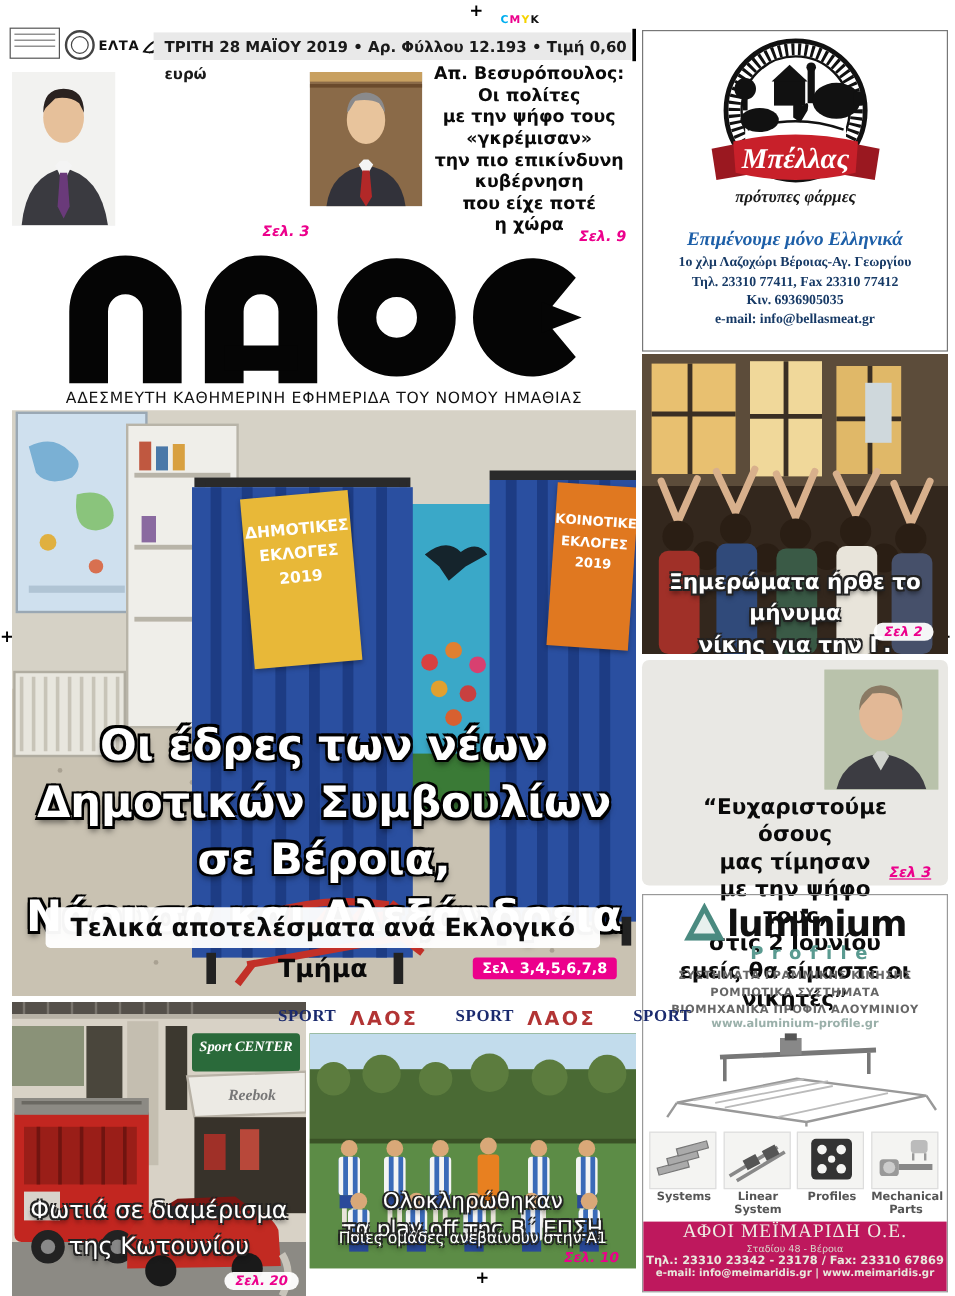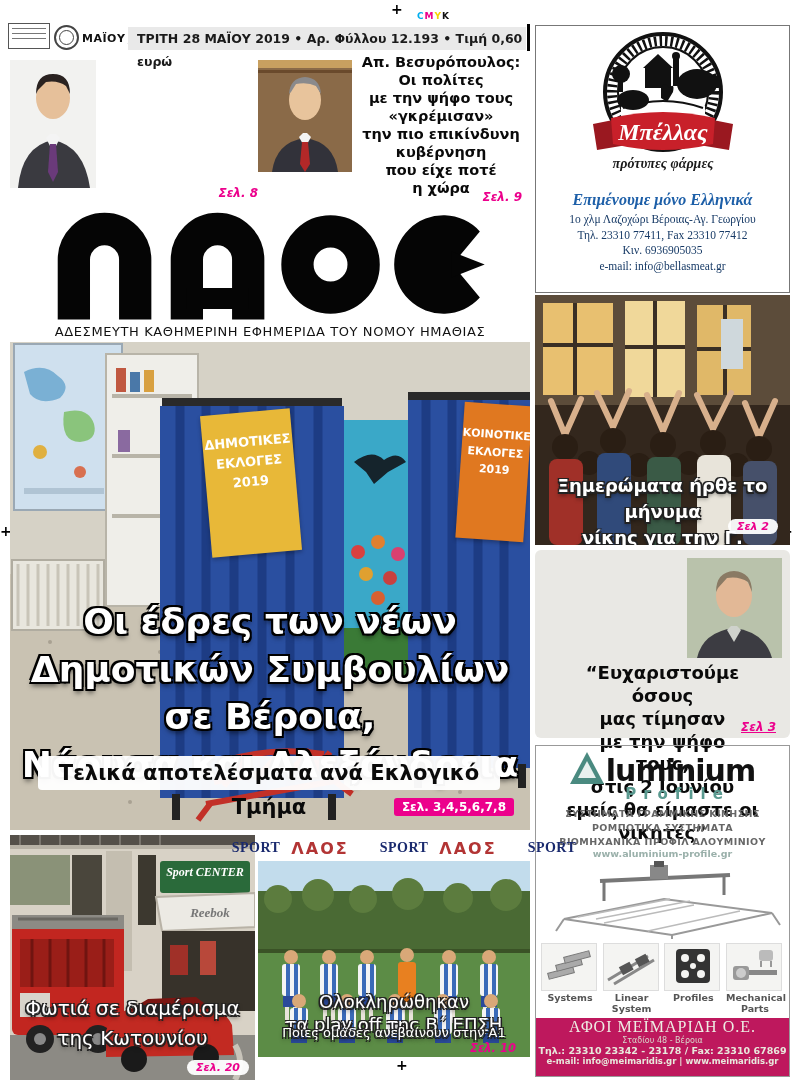--- a/index.html
+++ b/index.html
@@ -21,21 +21,21 @@
   #elta{font-size:11px;font-weight:bold;letter-spacing:.5px;}
   #rtick{left:527px;top:24px;width:3px;height:27px;background:#000;}
   
   .tophead{font-size:15px;font-weight:bold;line-height:1.24;text-align:center;color:#0a0a0a;}
   .pageref{color:#ec008c;font-weight:bold;font-style:italic;font-size:12px;}
   .portrait{overflow:hidden;background:#eee;}
   
   #bellas{left:535px;top:25px;width:255px;height:268px;border:1px solid #777;box-sizing:border-box;text-align:center;}
   #bellas .slogan{font-family:"Liberation Serif","DejaVu Serif",serif;font-style:italic;font-weight:bold;
                   color:#1d5fa8;font-size:16px;margin-top:1px;}
-  #bellas .addr{font-family:"Liberation Serif","DejaVu Serif",serif;font-weight:normal;color:#173a66;
+  #bellas .addr{font-family:"Liberation Serif","DejaVu Serif",serif;font-weight:bold;color:#173a66;
                 font-size:11.5px;line-height:1.35;margin-top:3px;}
   
   #masthead{left:10px;top:208px;width:520px;text-align:center;}
   #mhsub{display:inline-block;font-size:13px;letter-spacing:.6px;color:#111;font-weight:500;
          border-bottom:2px solid #000;padding:0 6px 3px 6px;margin-top:3px;}
   .srtext{position:absolute;width:1px;height:1px;overflow:hidden;clip:rect(0 0 0 0);}
   
   #mainphoto{left:10px;top:342px;width:520px;height:488px;overflow:hidden;background:#cfc9bb;}
   .boothsign{position:absolute;color:#fff;font-weight:bold;text-align:center;}
   #mainhead{left:0;top:256px;width:100%;text-align:center;font-size:36px;font-weight:800;line-height:1.32;color:#fff;
@@ -93,40 +93,40 @@
 
   <div class="ab" id="stampbox">
       <i></i>
       <i></i>
       <i></i>
     </div>
   <div class="ab" id="seal">
       <b></b>
     </div>
   <div class="ab" id="eltawrap">
-    <span id="elta">ΜΑΪΟΥ</span>
+    <span id="elta">ΕΛΤΑ</span>
     <svg width="26" height="18" viewBox="0 0 26 18">
       <path d="M2,14 Q10,2 24,3 Q16,8 14,12 Q10,16 2,14 Z" fill="none" stroke="#111" stroke-width="1.6"></path>
       <path d="M6,15 Q12,13 15,9" fill="none" stroke="#111" stroke-width="1.2"></path>
     </svg>
   </div>
   <div class="ab" id="datebar">ΤΡΙΤΗ 28 ΜΑΪΟΥ 2019 • Αρ. Φύλλου 12.193 • Τιμή 0,60 ευρώ</div>
   <div class="ab" id="rtick"></div>
 
   <div class="ab portrait" style="left:10px;top:60px;width:86px;height:128px;">
     <svg width="86" height="128" viewBox="0 0 86 128">
       <rect width="86" height="128" fill="#f2f2f0"></rect>
       <ellipse cx="43" cy="38" rx="17" ry="21" fill="#e6c09a"></ellipse>
       <path d="M26,34 Q26,14 43,14 Q60,14 60,34 L56,26 Q48,20 36,22 L28,30 Z" fill="#2a2220"></path>
       <path d="M8,128 Q12,86 43,80 Q74,86 80,128 Z" fill="#3a3a40"></path>
       <path d="M36,78 L43,92 L50,78 L46,74 L40,74 Z" fill="#f4f4f4"></path>
       <path d="M40,84 L46,84 L48,112 L43,122 L38,112 Z" fill="#6a3a7a"></path>
     </svg>
   </div>
-  <div class="ab pageref" style="left:98px;top:186px;width:160px;text-align:right;">Σελ. 8</div>
+  <div class="ab pageref" style="left:98px;top:186px;width:160px;text-align:right;">Σελ. 3</div>
 
   <div class="ab portrait" style="left:258px;top:60px;width:94px;height:112px;">
     <svg width="94" height="112" viewBox="0 0 94 112">
       <rect width="94" height="112" fill="#8a6a48"></rect>
       <rect y="0" width="94" height="8" fill="#c8a060"></rect>
       <rect y="10" width="94" height="3" fill="#6a4a2c"></rect>
       <ellipse cx="47" cy="40" rx="16" ry="20" fill="#e8c49c"></ellipse>
       <path d="M31,34 Q32,18 47,17 Q62,18 63,34 L58,26 Q50,22 38,24 L33,32 Z" fill="#8a8a8c"></path>
       <path d="M14,112 Q18,82 47,78 Q76,82 80,112 Z" fill="#32323a"></path>
       <path d="M41,77 L47,88 L53,77 L49,73 L45,73 Z" fill="#f4f4f4"></path>

